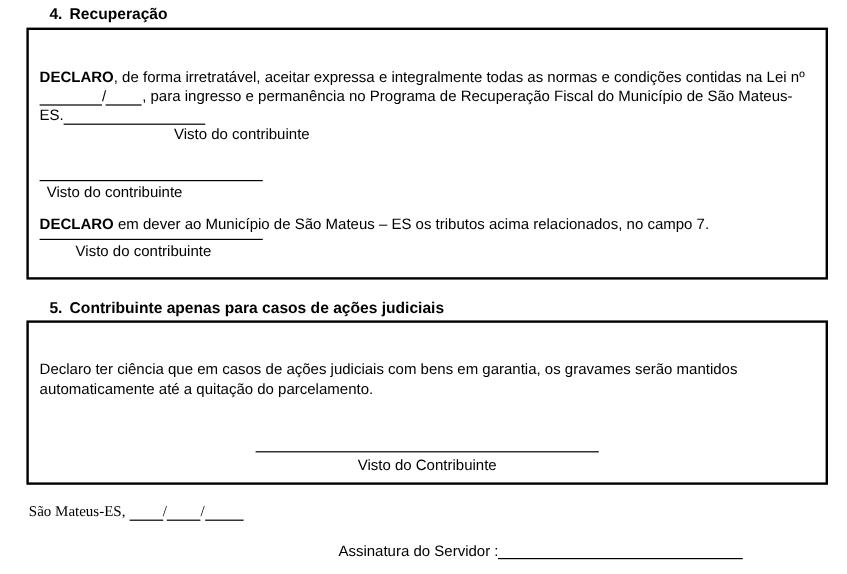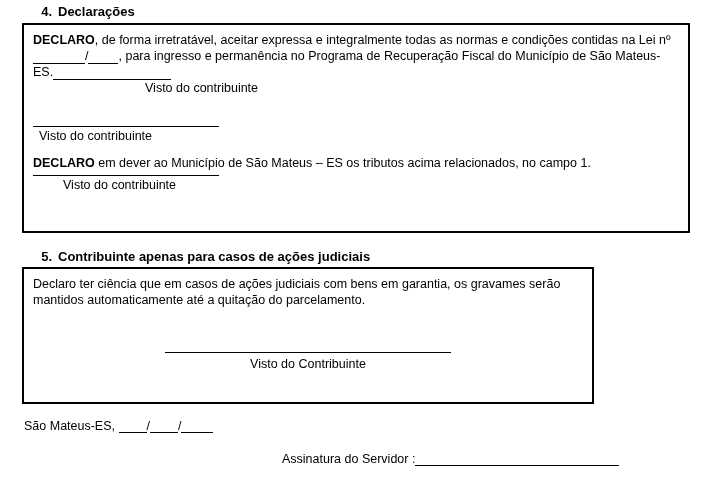--- a/index.html
+++ b/index.html
@@ -60,28 +60,29 @@
   }
   #box-declaracoes {
     left: 22px;
     top: 23px;
     width: 668px;
     height: 210px;
   }
   #box-judiciais {
     left: 22px;
     top: 267px;
-    width: 572px;
+    width: 668px;
     height: 137px;
   }
 
   .box-inner {
     padding: 7px 9px 0 9px;
     font-size: 12.5px;
     line-height: 16px;
+    margin-top: 24px;
   }
 
   .para {
     margin: 0 0 0 0;
     text-align: left;
   }
   .para b { font-weight: bold; }
 
   .spacer-sm { height: 11px; }
   .spacer-md { height: 15px; }
@@ -140,20 +141,21 @@
 
   
   .footer-row {
     position: absolute;
     font-size: 12.5px;
     white-space: nowrap;
   }
   #footer-city {
     left: 24px;
     top: 419px;
+    font-family: Liberation Serif, serif;
   }
   #footer-contrib {
     left: 282px;
     top: 419px;
   }
   #footer-servidor {
     left: 282px;
     top: 452px;
   }
   .ul {
@@ -168,41 +170,41 @@
   .ul-long { width: 200px; }
   .ul-long2 { width: 204px; }
 </style>
 </head>
 <body>
 
 <div class="page">
 
   <div class="section-head" id="head-4">
     <span class="section-num">4.</span>
-    <span class="section-title">Declarações</span>
+    <span class="section-title">Recuperação</span>
   </div>
 
   <div class="box" id="box-declaracoes">
     <div class="box-inner">
 
       <p class="para"><b>DECLARO</b><span>, de forma irretratável, aceitar expressa e integralmente todas as normas e condições contidas na Lei nº </span><span class="fill fill-sm"></span><span>/</span><span class="fill fill-xs"></span><span>, para ingresso e permanência no Programa de  Recuperação Fiscal do Município de São Mateus-ES.</span><span class="fill fill-lg"></span></p>
 
       <div class="cap-a">Visto do contribuinte</div>
 
       <div class="spacer-md"></div>
 
 
       <div class="spacer-md"></div>
 
       <div class="sigline sig-b"></div>
       <div class="cap-b">Visto do contribuinte</div>
 
       <div class="spacer-sm"></div>
 
-      <p class="para"><b>DECLARO</b><span> em dever ao Município de São Mateus   – ES os tributos acima relacionados, no campo 1.</span></p>
+      <p class="para"><b>DECLARO</b><span> em dever ao Município de São Mateus   – ES os tributos acima relacionados, no campo 7.</span></p>
 
       <div class="sigline sig-c"></div>
       <div class="cap-c">Visto do contribuinte</div>
     </div>
   </div>
 
   <div class="section-head" id="head-5">
     <span class="section-num">5.</span>
     <span class="section-title">Contribuinte apenas para casos de ações judiciais</span>
   </div>

